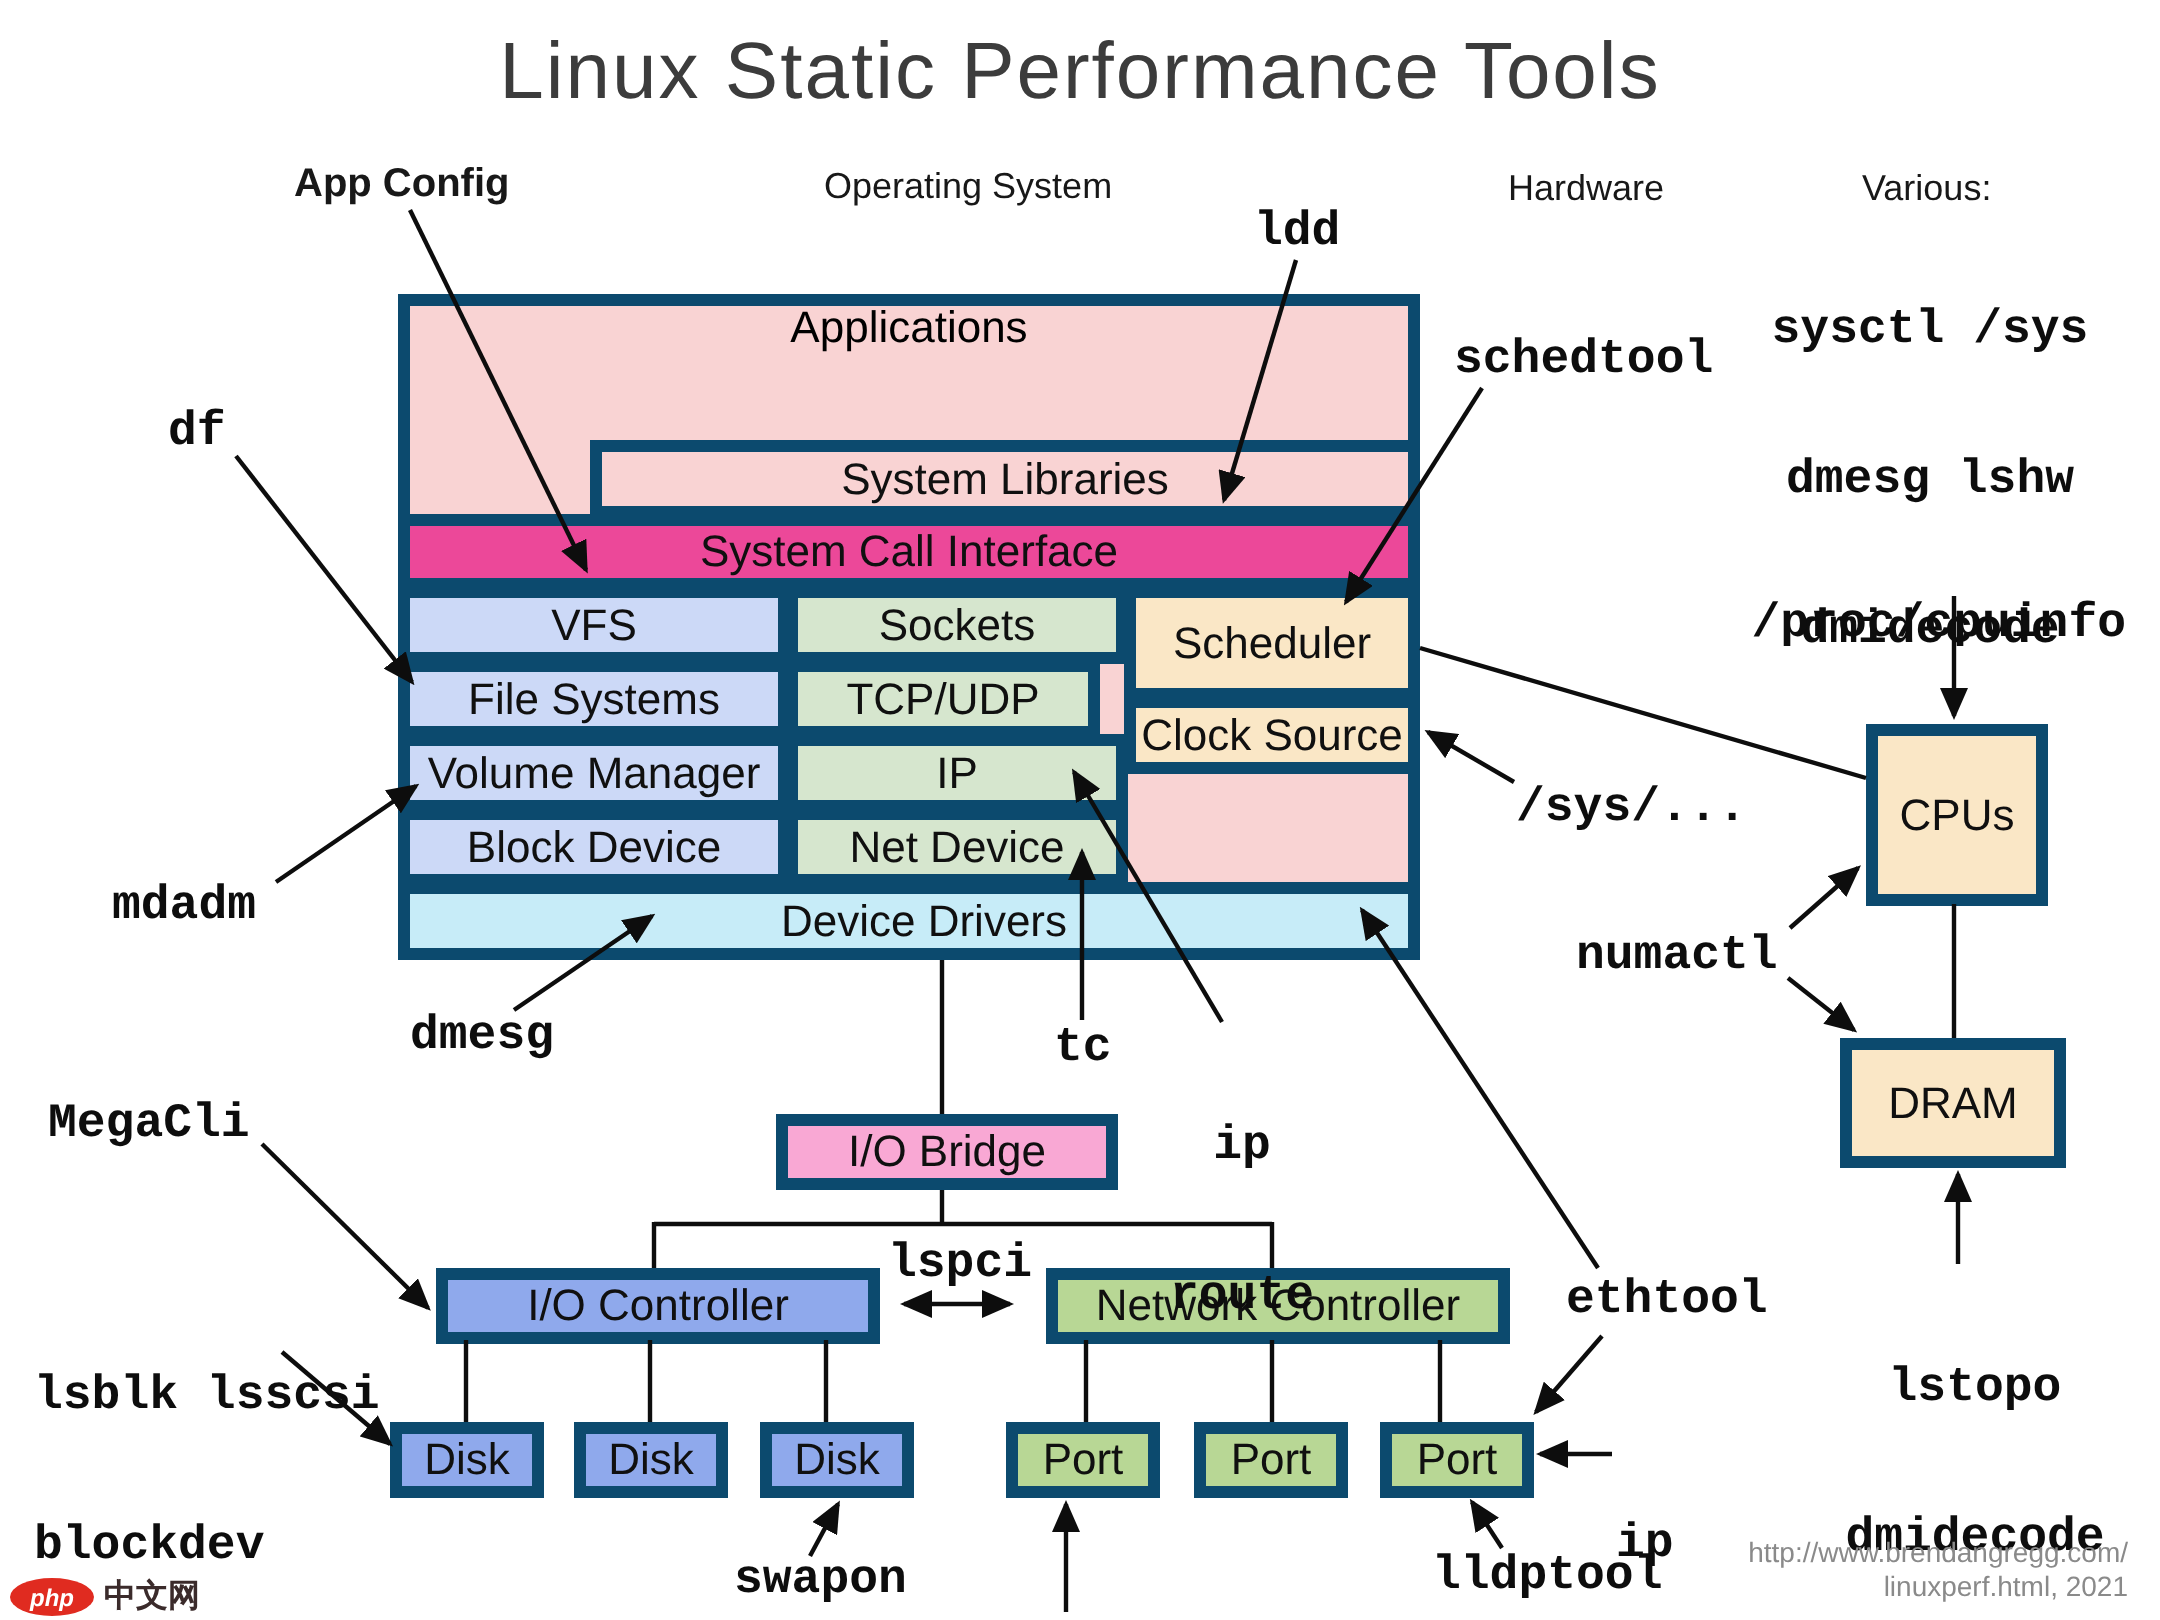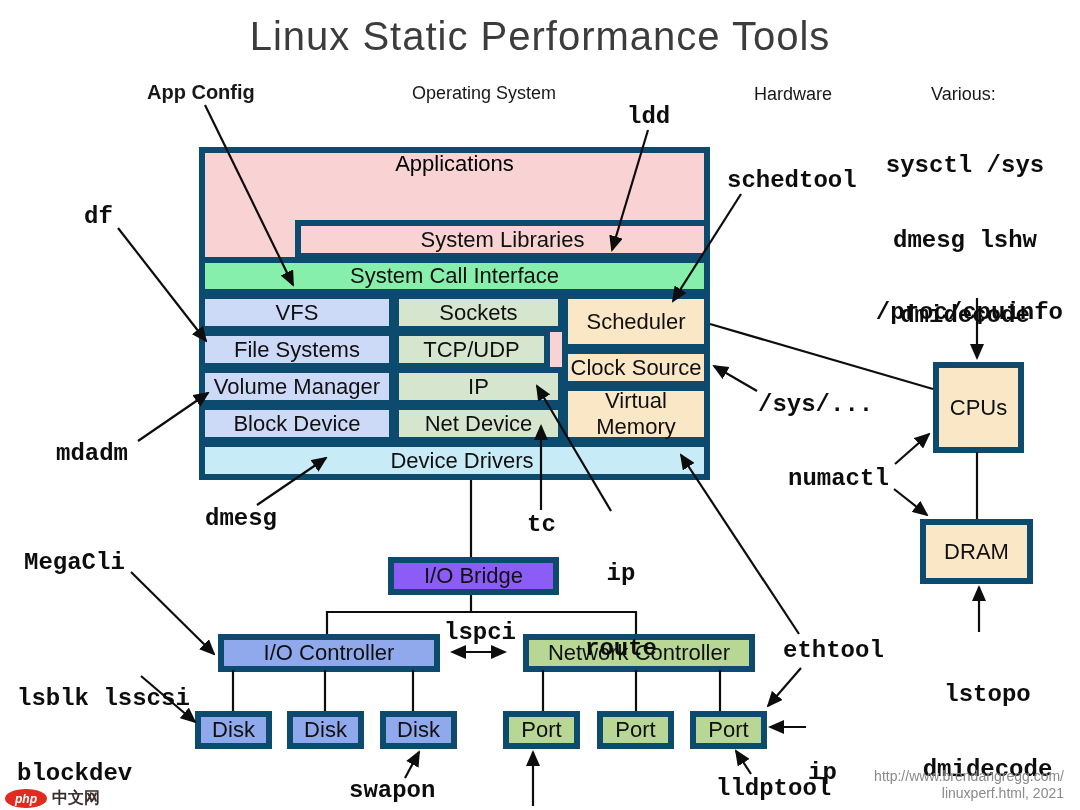--- a/index.html
+++ b/index.html
@@ -12,26 +12,26 @@
          justify-content:center; text-align:center; font-size:22px; color:#101010;
          line-height:26px; z-index:2; }
   .label-sans { position:absolute; font-size:18px; color:#181818; z-index:6; white-space:nowrap; }
   .label-mono { position:absolute; font-family:"Liberation Mono", monospace; font-weight:bold;
                 font-size:24px; color:#0d0d0d; z-index:6; white-space:pre; line-height:25px; }
   .center { text-align:center; }
   .right { text-align:right; }
 
   
   .pink   { background:#f9d3d3; }
-  .yellow { background:#86efac; }
+  .yellow { background:#ec4899; }
   .kblue  { background:#ccd9f7; }
   .kgreen { background:#d6e6ce; }
   .ktan   { background:#fae7c6; }
   .kcyan  { background:#c7ecf8; }
-  .bridge { background:#8b5cf6; }
+  .bridge { background:#f9a8d4; }
   .sblue  { background:#8fa9ec; }
   .ngreen { background:#b8d795; }
 
   #title { position:absolute; top:14px; left:0; width:1080px; text-align:center;
            font-size:40px; font-weight:100; letter-spacing:1px; color:#3c3c3c; z-index:6; }
 
   #svg-overlay { position:absolute; left:0; top:0; width:1080px; height:810px; z-index:5;
                  pointer-events:none; }
   #svg-overlay line { stroke:#0d0d0d; stroke-width:2.2; }
 
@@ -116,21 +116,20 @@
   <div class="box kblue" style="left:199px; top:367px; width:196px; height:39px;">Volume Manager</div>
   <div class="box kblue" style="left:199px; top:404px; width:196px; height:39px;">Block Device</div>
 
   <div class="box kgreen" style="left:393px; top:293px; width:171px; height:39px;">Sockets</div>
   <div class="box kgreen" style="left:393px; top:330px; width:157px; height:39px;">TCP/UDP</div>
   <div class="box kgreen" style="left:393px; top:367px; width:171px; height:39px;">IP</div>
   <div class="box kgreen" style="left:393px; top:404px; width:171px; height:39px;">Net Device</div>
 
   <div class="box ktan" style="left:562px; top:293px; width:148px; height:57px;">Scheduler</div>
   <div class="box ktan" style="left:562px; top:348px; width:148px; height:39px;">Clock Source</div>
-  <div class="box ktan" style="left:562px; top:385px; width:148px; height:58px; padding:0 14px;">Virtual Memory</div>
 
   <div class="box kcyan" style="left:199px; top:441px; width:511px; height:39px;padding-left:15px;">Device Drivers</div>
 
   <div class="box bridge" style="left:388px; top:557px; width:171px; height:38px;">I/O Bridge</div>
   <div class="box sblue" style="left:218px; top:634px; width:222px; height:38px;">I/O Controller</div>
   <div class="box ngreen" style="left:523px; top:634px; width:232px; height:38px;">Network Controller</div>
 
   <div class="box sblue" style="left:195px; top:711px; width:77px; height:38px;">Disk</div>
   <div class="box sblue" style="left:287px; top:711px; width:77px; height:38px;">Disk</div>
   <div class="box sblue" style="left:380px; top:711px; width:77px; height:38px;">Disk</div>
@@ -152,21 +151,21 @@
   <div class="label-mono" style="left:783px; top:638px;">ethtool</div>
   <div class="label-mono center" style="left:915px; top:632px; width:145px;">
     <div>lstopo</div>
     <div>dmidecode</div>
   </div>
   <div class="label-mono" style="left:808px; top:710px;">
     <div>ip</div>
     
   </div>
   <div class="label-mono" style="left:716px; top:776px;">lldptool</div>
-  <div class="label-mono" style="left:349px; top:778px;">swapon</div>
+  <div class="label-mono" style="left:367px; top:778px;">swapon</div>
   <div class="label-mono" style="left:444px; top:620px;">lspci</div>
   <div class="label-mono" style="left:527px; top:512px;">tc</div>
   <div class="label-mono center" style="left:583px; top:511px; width:76px;">
     <div>ip</div>
     <div>route</div>
   </div>
   <div class="label-mono" style="left:205px; top:506px;">dmesg</div>
   <div class="label-mono" style="left:84px; top:204px;">df</div>
   <div class="label-mono" style="left:56px; top:441px;">mdadm</div>
   <div class="label-mono" style="left:24px; top:550px;">MegaCli</div>

